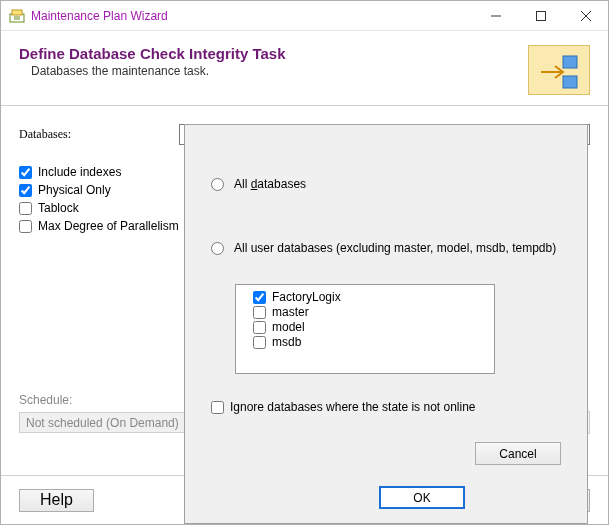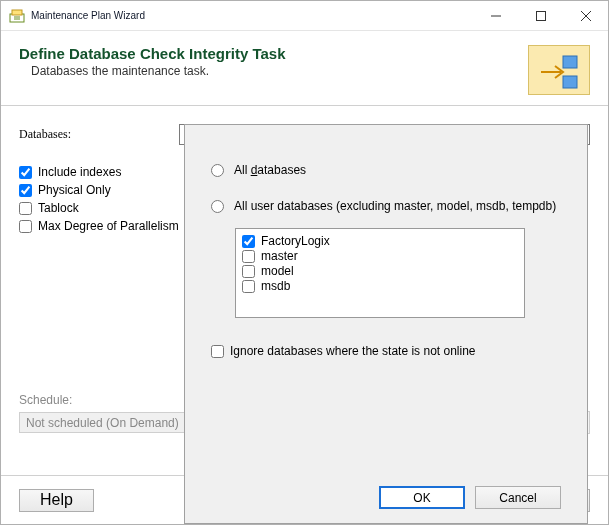--- a/index.html
+++ b/index.html
@@ -8,25 +8,25 @@
     font-family: "Segoe UI", Tahoma, sans-serif;
     font-size: 12px;
     color: #000;
     background:#fff;
     width:609px; height:525px;
     overflow:hidden;
   }
   .window { width:609px; height:525px; border:1px solid #b0b0b0; background:#fff; display:flex; flex-direction:column; }
   .titlebar { height:30px; display:flex; align-items:center; padding:0 0 0 8px; border-bottom:1px solid #e5e5e5; }
   .titlebar .app-icon { width:16px; height:16px; margin-right:6px; position:relative; }
-  .titlebar .title { flex:1; font-size:10px; color:#0f172a; }
+  .titlebar .title { flex:1; font-size:12px; color:#a21caf; }
   .ctrl-btn { width:45px; height:29px; display:flex; align-items:center; justify-content:center; color:#333; }
   .header { padding:14px 18px 10px 18px; display:flex; align-items:flex-start; }
   .header-text { flex:1; }
-  .header h1 { margin:0 0 2px 0; font-size:15px; font-weight:700; color:#14532d; }
+  .header h1 { margin:0 0 2px 0; font-size:15px; font-weight:700; color:#701a75; }
   .header .sub { font-size:12px; color:#333; margin-left:12px; }
   .wizard-icon { width:62px; height:50px; position:relative; background:#fbeab0; border:1px solid #d9c068; }
   .inner { border-top:1px solid #d0d0d0; border-bottom:1px solid #d0d0d0; padding:18px 18px 14px 18px; position:relative; flex:1; }
   .row { display:flex; align-items:center; margin-bottom:20px; }
   .lbl { width:160px; color:#000;font-family:Liberation Serif, serif; }
   .dd { flex:1; height:21px; border:1px solid #7a7a7a; background:#fff; display:flex; align-items:center; padding:0 4px 0 6px; font-size:12px; }
   .dd .caret { margin-left:auto; width:16px; text-align:center; }
   .checks { margin-top:6px; }
   .chk { display:flex; align-items:center; margin:4px 0; font-size:12px; }
   .chk input { margin:0 6px 0 0; width:13px; height:13px; }
@@ -47,35 +47,35 @@
     top:124px;
     width:404px;
     height:400px;
     background:#f0f0f0;
     border:1px solid #a0a0a0;
     padding:28px 26px 14px 26px;
     display:flex;
     flex-direction:column;
     box-shadow:0 0 0 0;
   }
-  .radio-row { display:flex; align-items:flex-start; margin:10px 0; font-size:12px; }
+  .radio-row { display:flex; align-items:flex-start; margin:24px 0; font-size:12px; }
   .radio-row input[type=radio] { margin:1px 10px 0 0; width:13px; height:13px; }
   .radio-row .lbltext { flex:1; line-height:1.3; }
   .dblist {
     margin:4px 0 0 24px;
-    width:290px;
+    width:260px;
     height:90px;
     background:#fff;
     border:1px solid #999;
-    padding:4px 6px;
+    padding:4px 17px;
     overflow:auto;
   }
   .dblist .chk { margin:1px 0; }
   .popup-buttons { margin-top:auto; display:flex; justify-content:flex-end; gap:10px; }
-  .btn-primary { height:23px; width:86px; border:2px solid #1a6fd6; background:#fff; color:#000; display:flex; align-items:center; justify-content:center; font-size:12px; }
+  .btn-primary { height:23px; width:86px; border:2px solid #1a6fd6; background:#fff; color:#000; display:flex; align-items:center; justify-content:center; font-size:12px;margin-top:44px; }
   .btn-std { height:23px; width:86px; border:1px solid #adadad; background:linear-gradient(#f7f7f7,#e9e9e9); display:flex; align-items:center; justify-content:center; font-size:12px; }
   u { text-decoration:underline; }
 </style>
 </head>
 <body>
 
 <div class="window">
 
   <div class="titlebar">
     <span class="app-icon">

